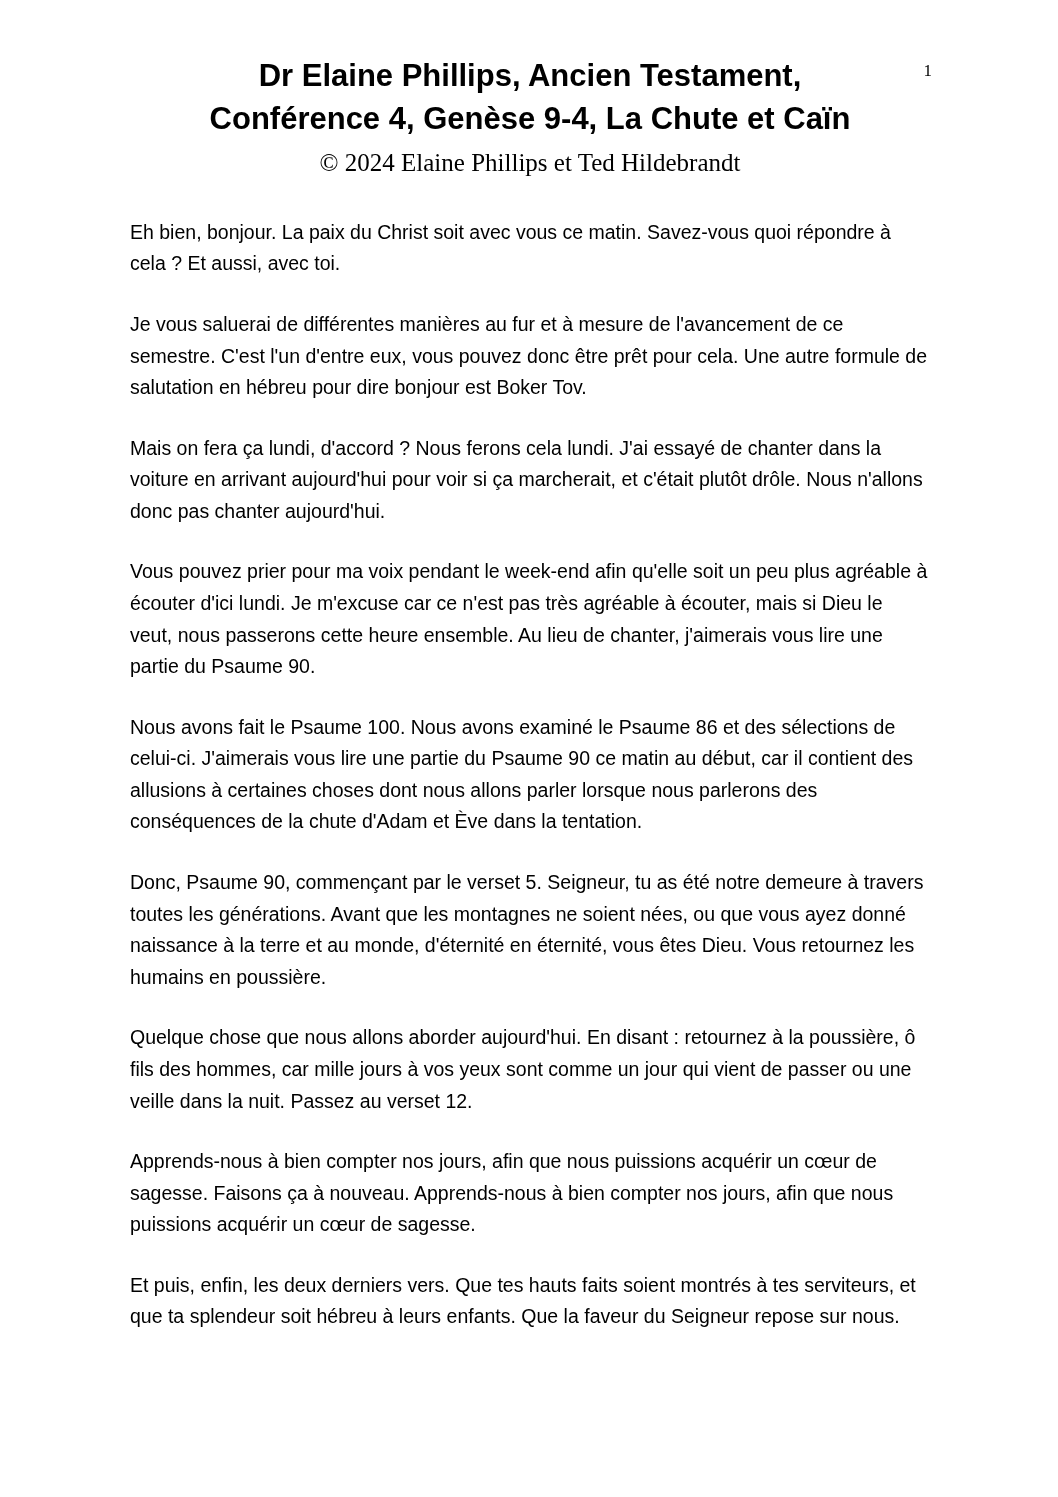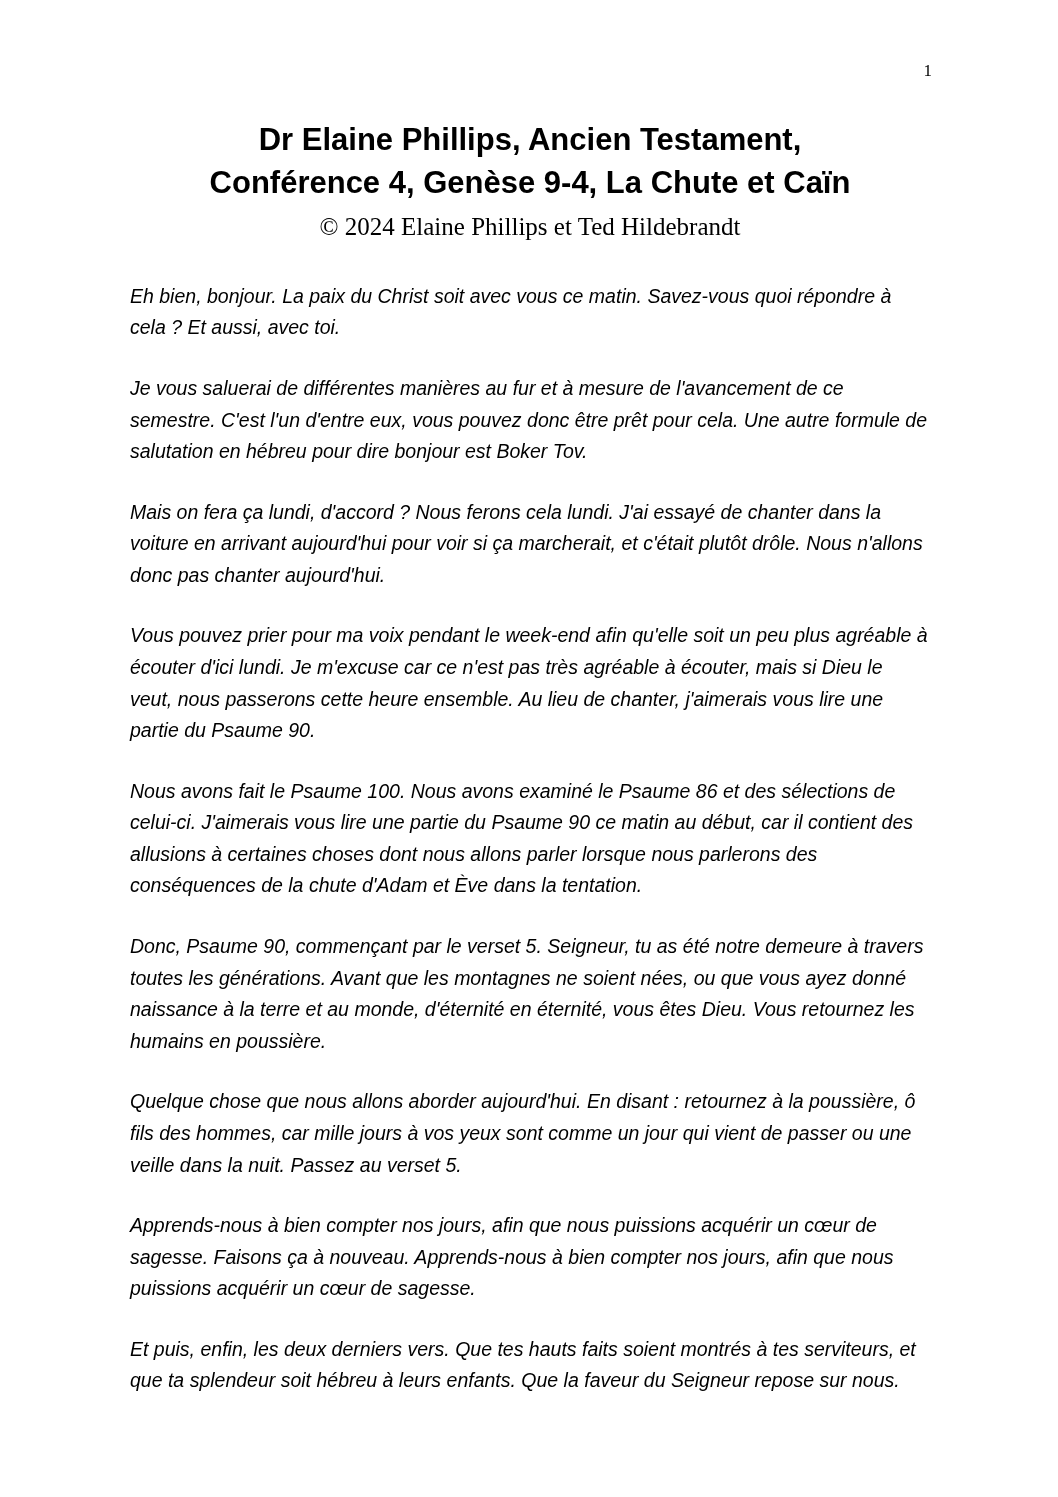--- a/index.html
+++ b/index.html
@@ -19,21 +19,21 @@
   }
   .page-number {
     position: absolute;
     top: 62px;
     right: 126px;
     font-family: "Liberation Serif", serif;
     font-size: 17px;
     line-height: 1;
   }
   .content {
-    padding: 118px 128px 0 130px;
+    padding: 54px 128px 0 130px;
   }
   .title {
     margin: 0;
     text-align: center;
     font-weight: bold;
     font-size: 31px;
     line-height: 1.4;
     font-family: "Liberation Sans", sans-serif;
   }
   .title .title-line {
@@ -45,21 +45,20 @@
     font-size: 25px;
     margin-top: 8px;
   }
   .body {
     margin-top: 40px;
     font-size: 19.5px;
     line-height: 1.62;
   }
   .body p {
     margin: 0 0 29px 0;
-    font-style: italic;
   }
 </style>
 </head>
 <body>
 
 <div class="page">
   <div class="page-number">1</div>
 
   <div class="content">
     <h1 class="title">
@@ -69,18 +68,18 @@
 
     <div class="subtitle">© 2024 Elaine Phillips et Ted Hildebrandt</div>
 
     <div class="body">
       <p>Eh bien, bonjour. La paix du Christ soit avec vous ce matin. Savez-vous quoi répondre à cela ? Et aussi, avec toi.</p>
       <p>Je vous saluerai de différentes manières au fur et à mesure de l'avancement de ce semestre. C'est l'un d'entre eux, vous pouvez donc être prêt pour cela. Une autre formule de salutation en hébreu pour dire bonjour est Boker Tov.</p>
       <p>Mais on fera ça lundi, d'accord ? Nous ferons cela lundi. J'ai essayé de chanter dans la voiture en arrivant aujourd'hui pour voir si ça marcherait, et c'était plutôt drôle. Nous n'allons donc pas chanter aujourd'hui.</p>
       <p>Vous pouvez prier pour ma voix pendant le week-end afin qu'elle soit un peu plus agréable à écouter d'ici lundi. Je m'excuse car ce n'est pas très agréable à écouter, mais si Dieu le veut, nous passerons cette heure ensemble. Au lieu de chanter, j'aimerais vous lire une partie du Psaume 90.</p>
       <p>Nous avons fait le Psaume 100. Nous avons examiné le Psaume 86 et des sélections de celui-ci. J'aimerais vous lire une partie du Psaume 90 ce matin au début, car il contient des allusions à certaines choses dont nous allons parler lorsque nous parlerons des conséquences de la chute d'Adam et Ève dans la tentation.</p>
       <p>Donc, Psaume 90, commençant par le verset 5. Seigneur, tu as été notre demeure à travers toutes les générations. Avant que les montagnes ne soient nées, ou que vous ayez donné naissance à la terre et au monde, d'éternité en éternité, vous êtes Dieu. Vous retournez les humains en poussière.</p>
-      <p>Quelque chose que nous allons aborder aujourd'hui. En disant : retournez à la poussière, ô fils des hommes, car mille jours à vos yeux sont comme un jour qui vient de passer ou une veille dans la nuit. Passez au verset 5.</p>
+      <p>Quelque chose que nous allons aborder aujourd'hui. En disant : retournez à la poussière, ô fils des hommes, car mille jours à vos yeux sont comme un jour qui vient de passer ou une veille dans la nuit. Passez au verset 12.</p>
       <p>Apprends-nous à bien compter nos jours, afin que nous puissions acquérir un cœur de sagesse. Faisons ça à nouveau. Apprends-nous à bien compter nos jours, afin que nous puissions acquérir un cœur de sagesse.</p>
       <p>Et puis, enfin, les deux derniers vers. Que tes hauts faits soient montrés à tes serviteurs, et que ta splendeur soit hébreu à leurs enfants. Que la faveur du Seigneur repose sur nous.</p>
     </div>
   </div>
 </div>
 
 </body></html>

